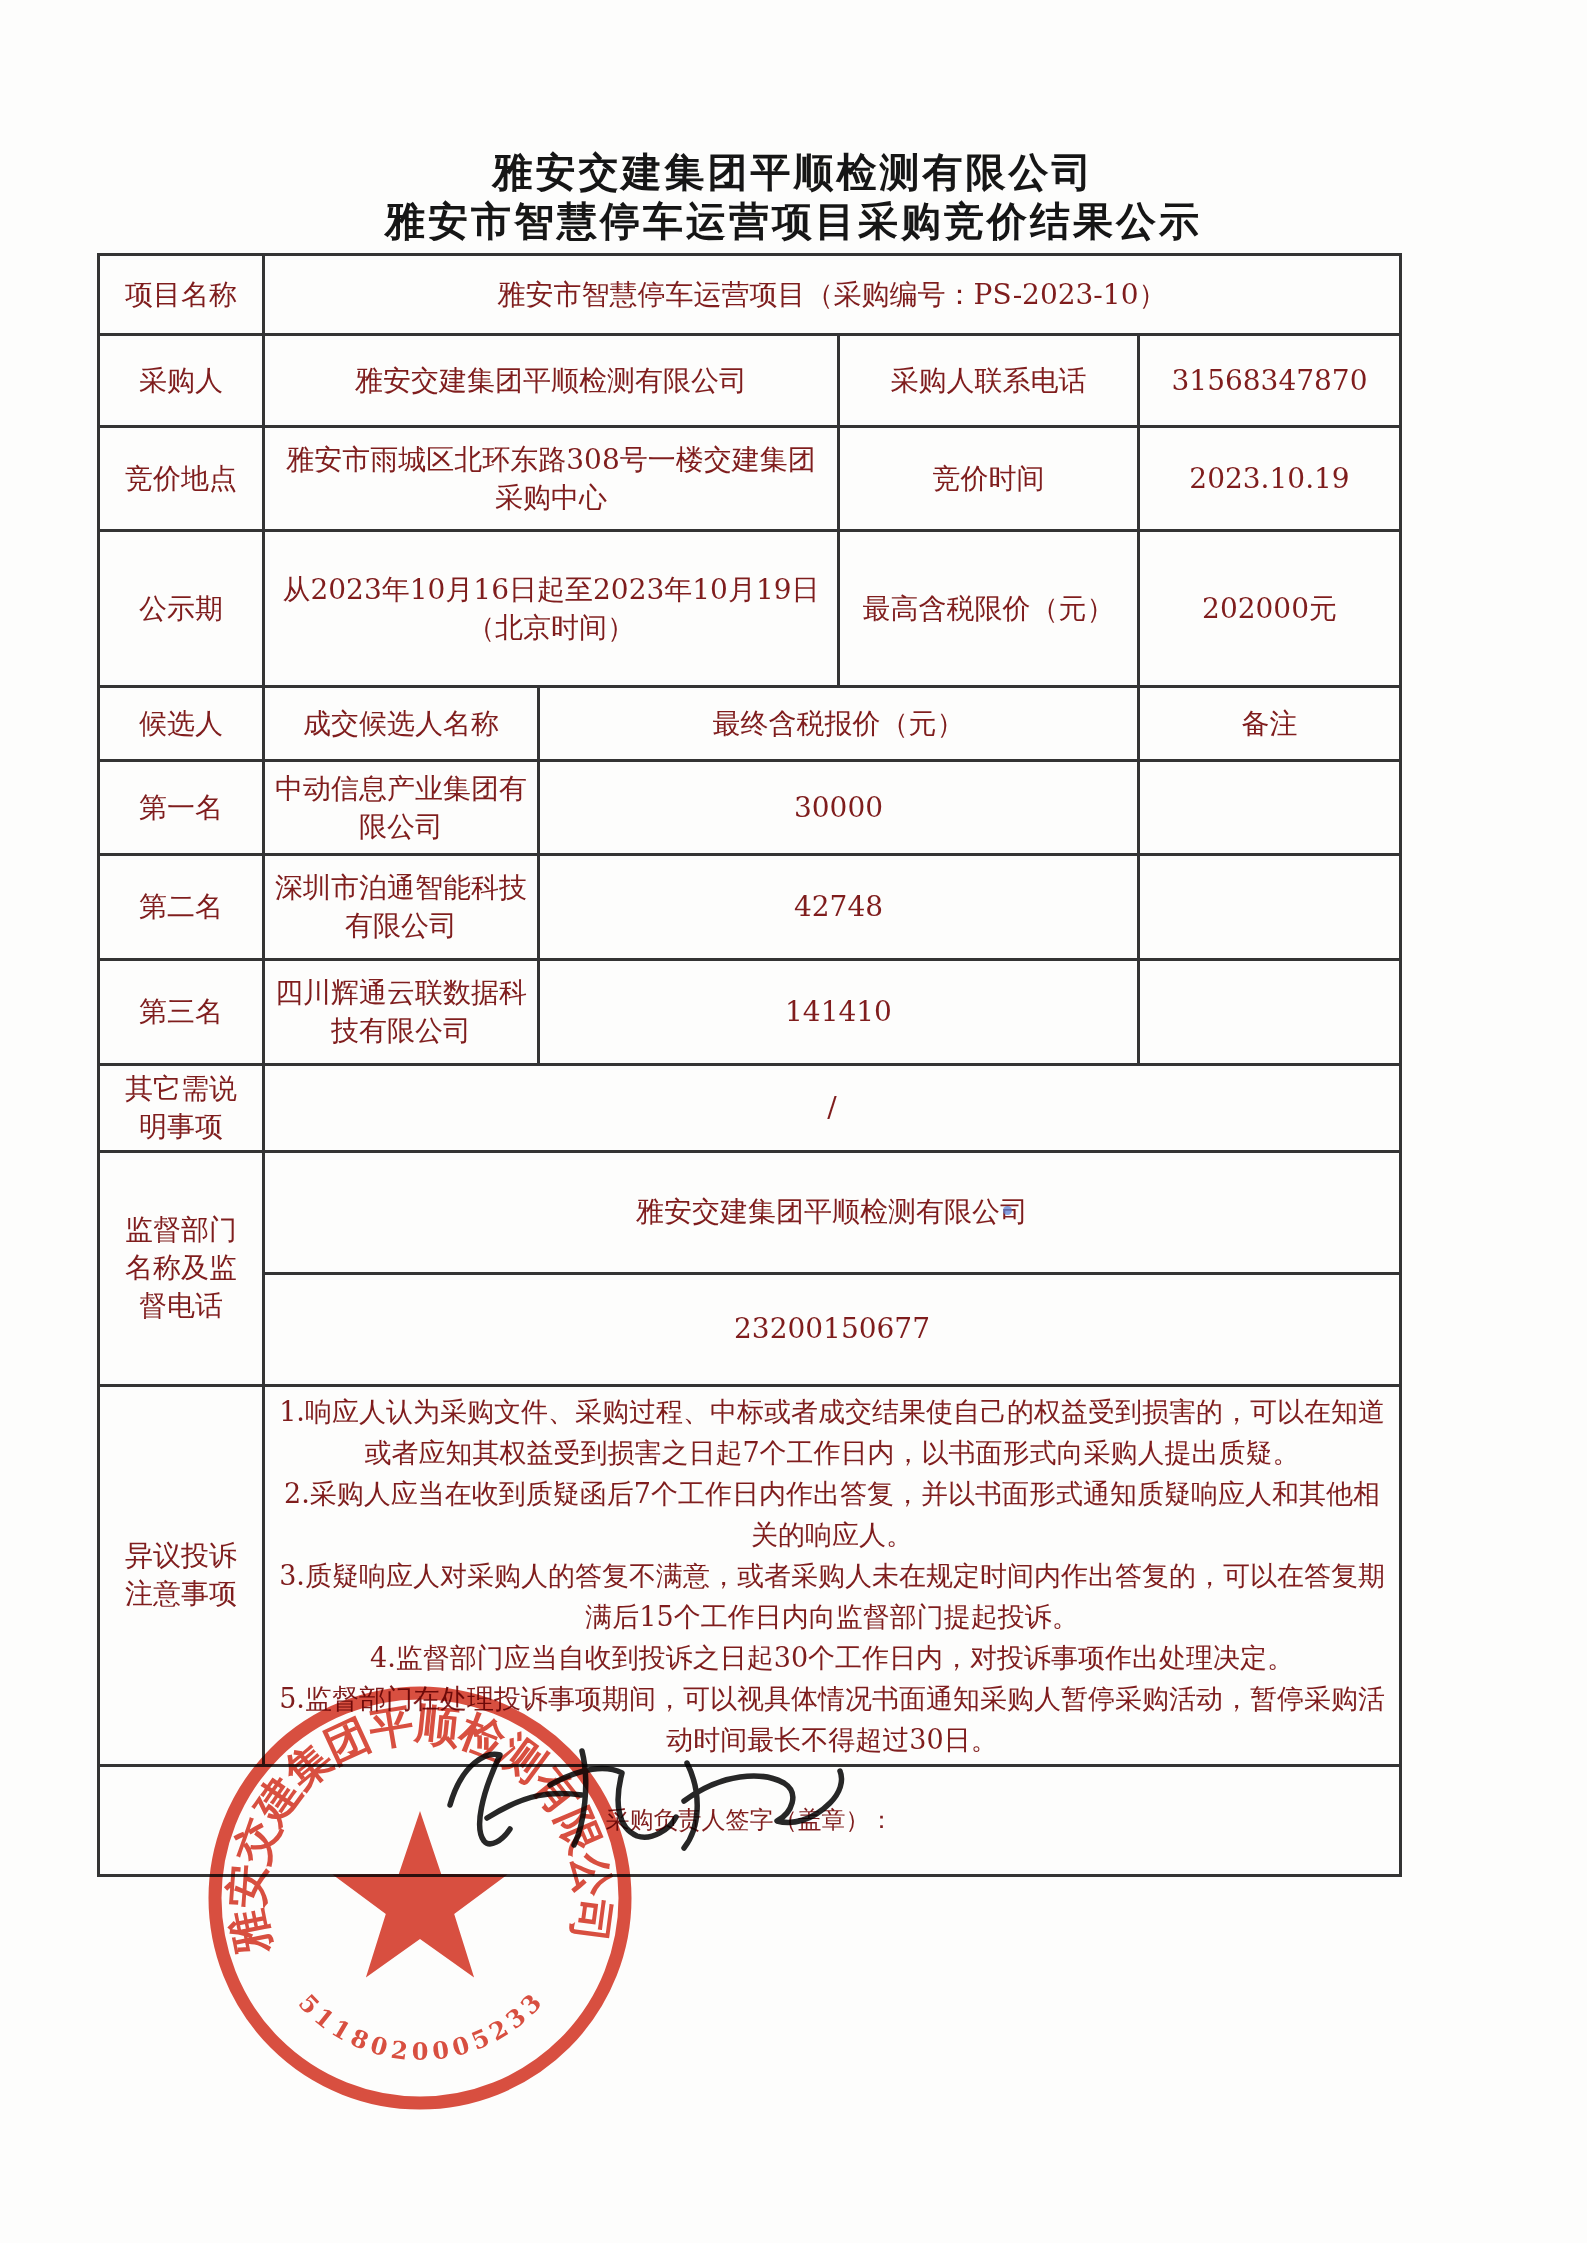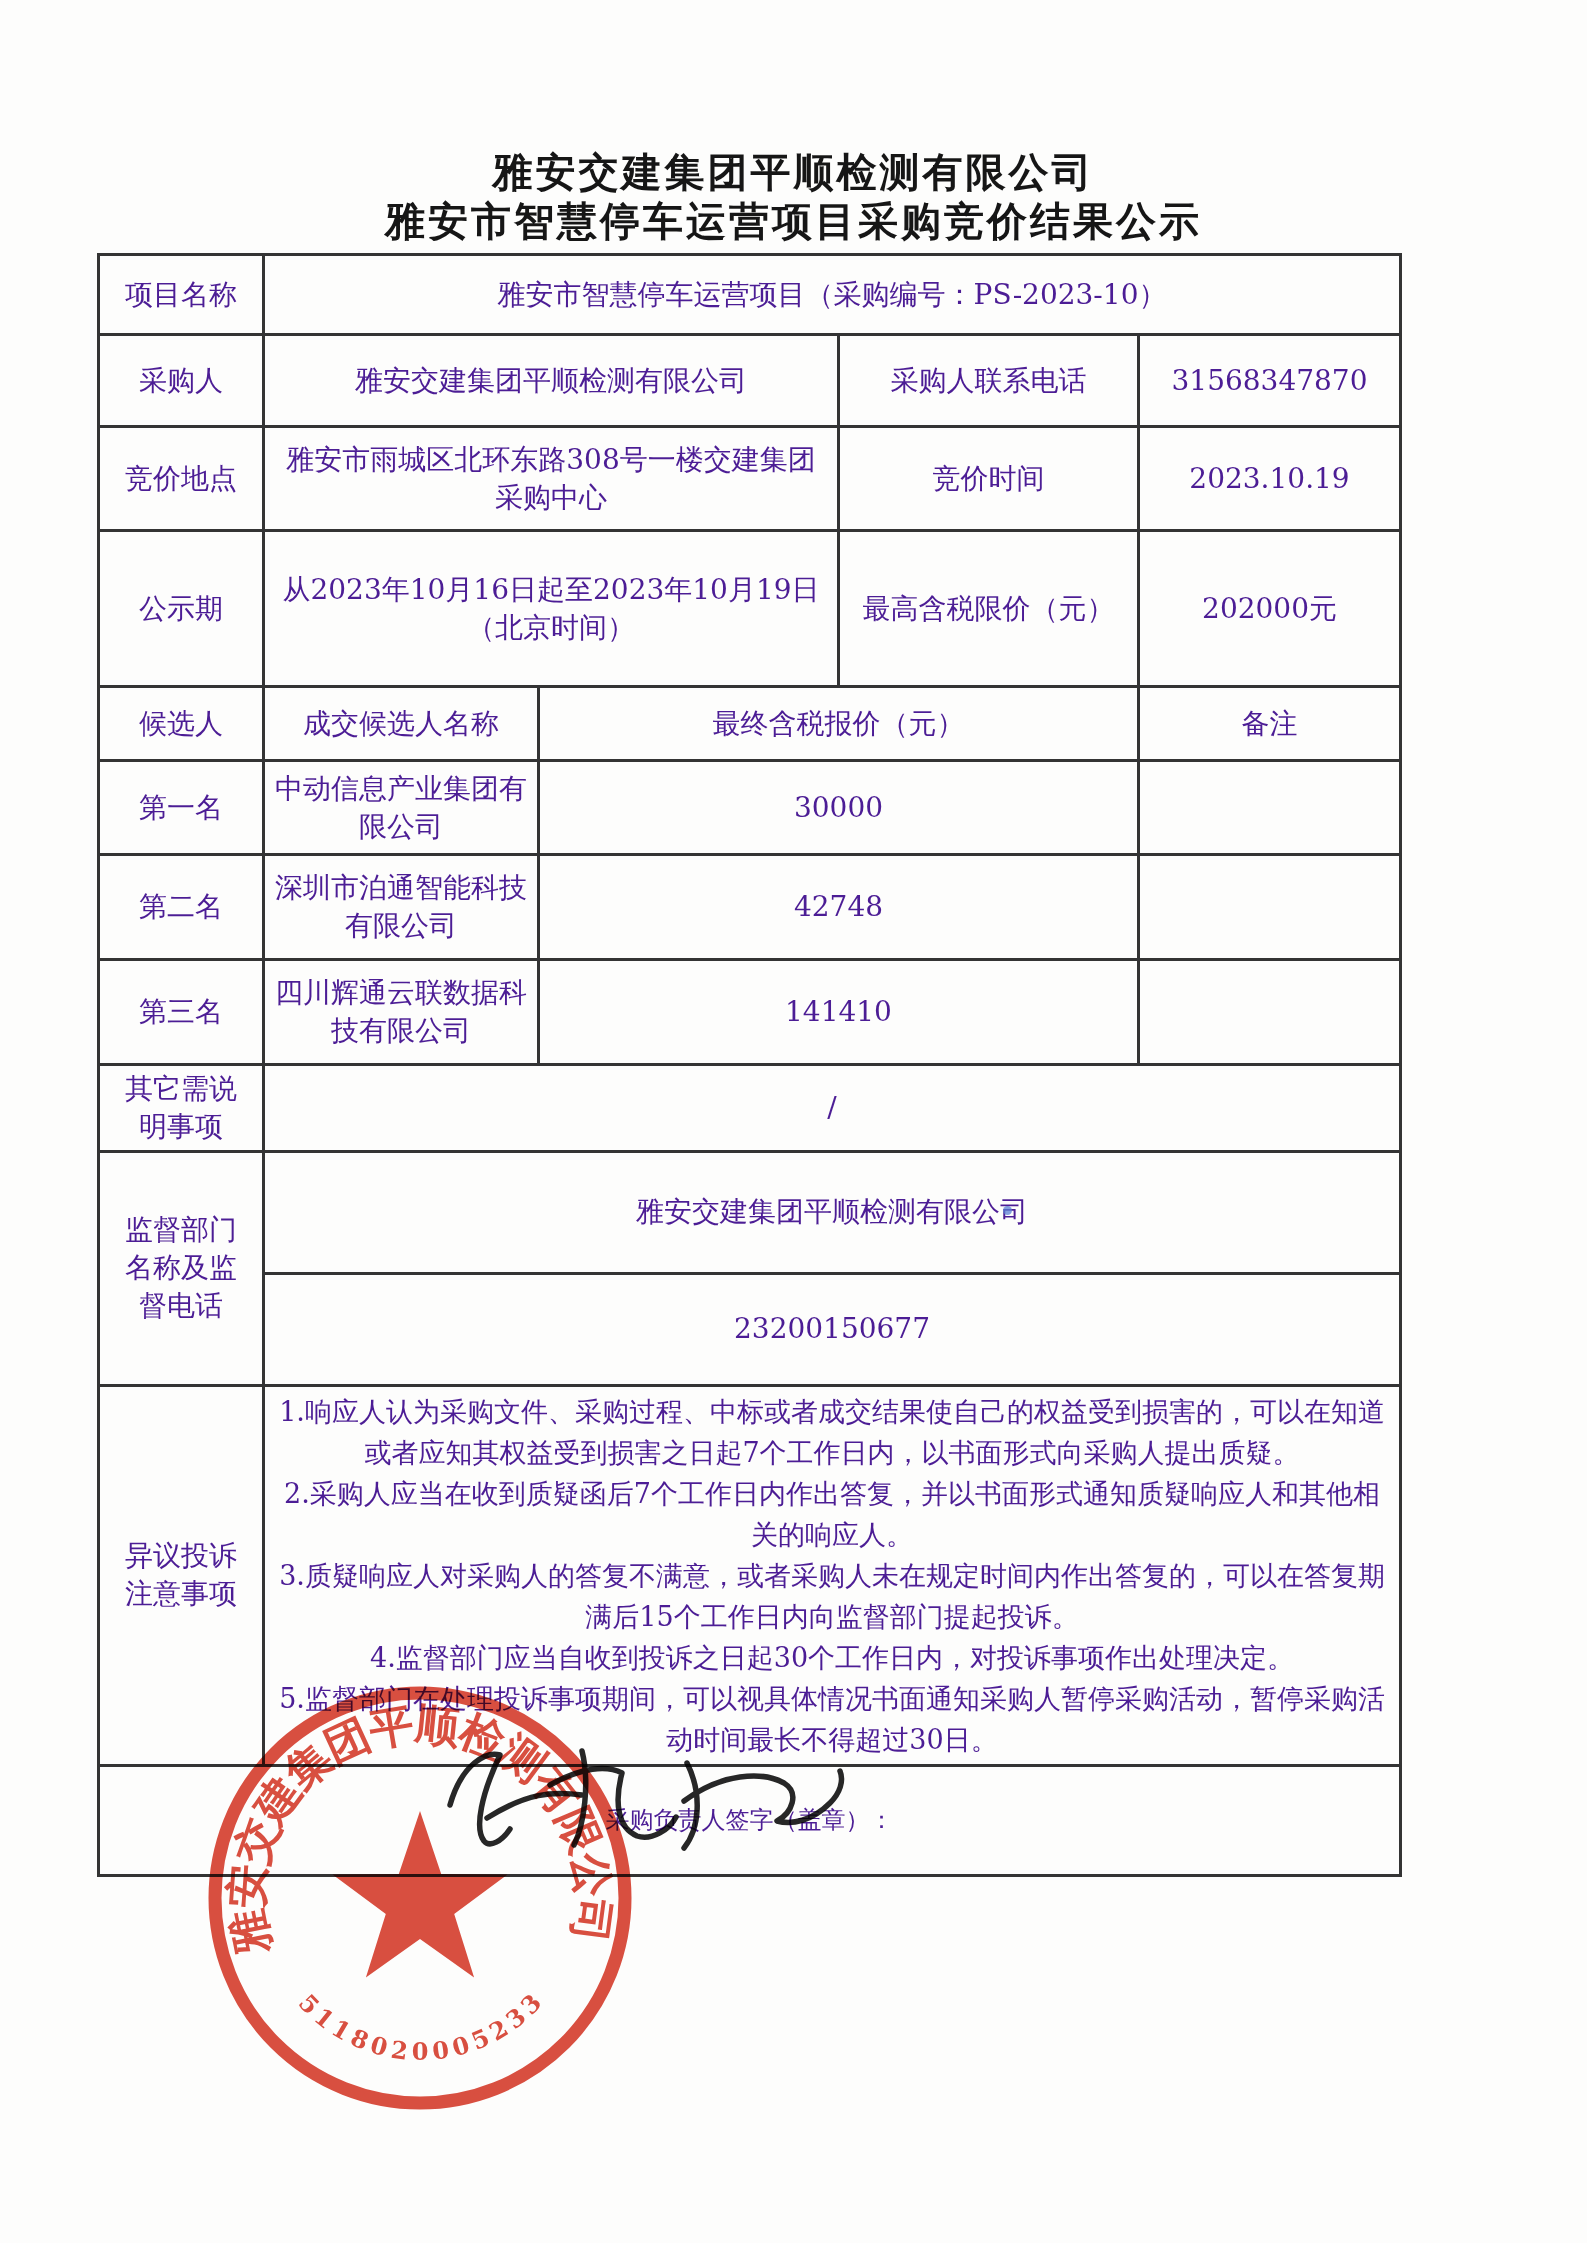--- a/index.html
+++ b/index.html
@@ -27,21 +27,21 @@
     line-height:1.22;
     color:#161616;
   }
   table.doc {
     position:absolute;
     top:253px; left:97px;
     width:1302px;
     border-collapse:collapse;
     table-layout:fixed;
     font-size:28px;
-    color:#4c1d95;
+    color:#7f1d1d;
   }
   table.doc td {
     border:3px solid #343434;
     padding:4px 10px;
     vertical-align:middle;
     text-align:center;
     line-height:1.35;
     word-break:break-word;
   }
   td.lbl { text-align:left; padding-left:9px; }

